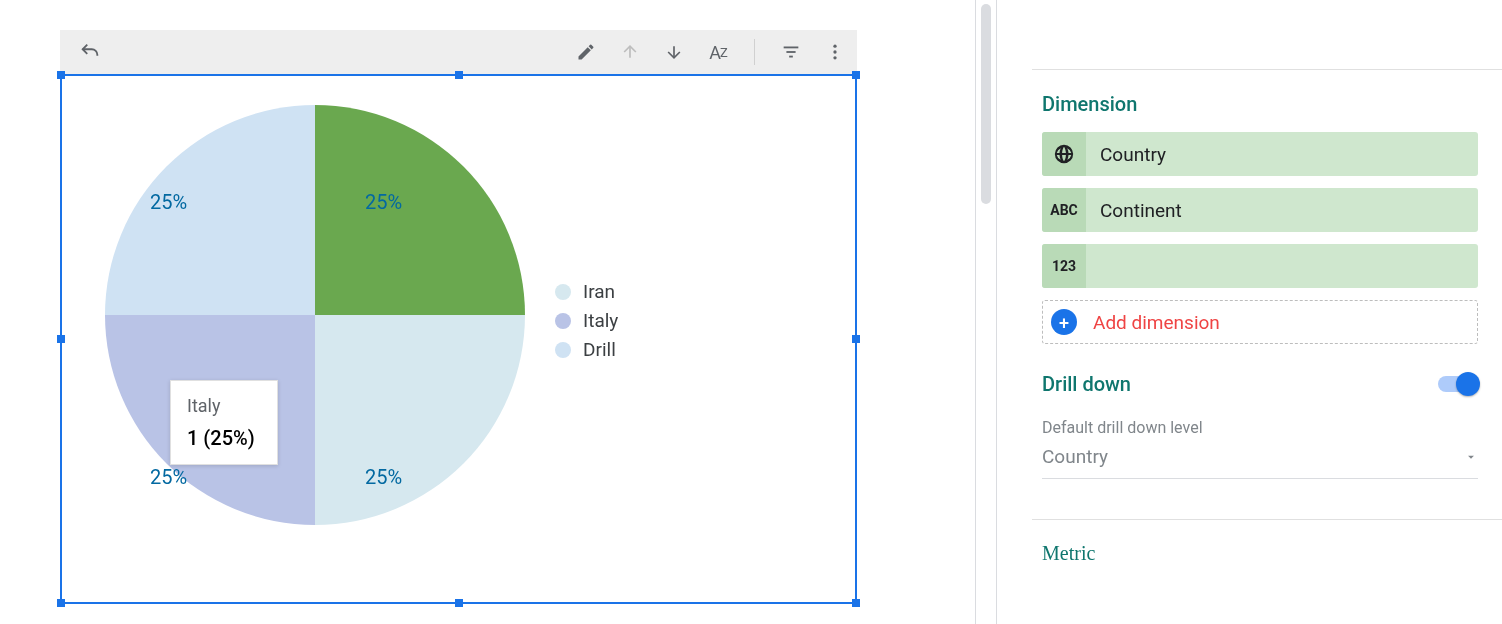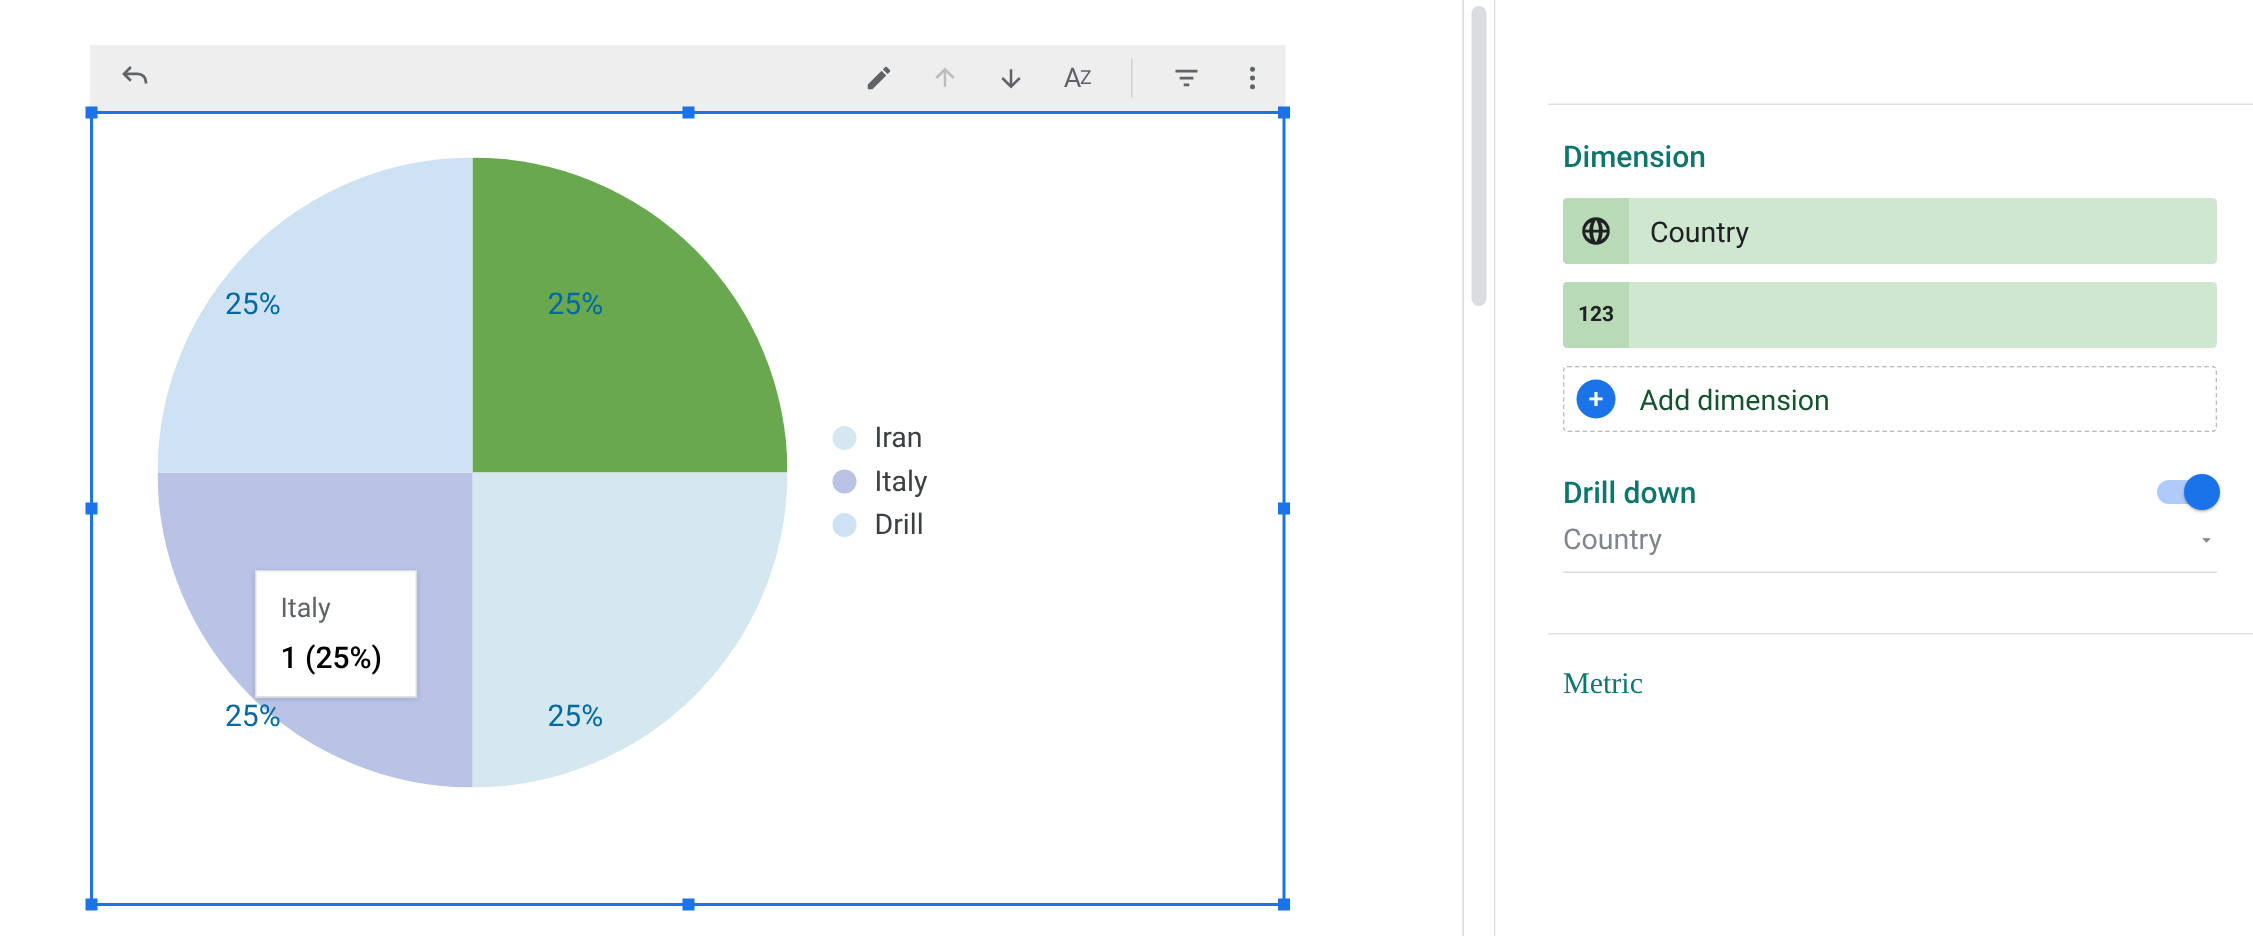--- a/index.html
+++ b/index.html
@@ -147,21 +147,21 @@
       border-radius:3px;
       padding-left:8px;
       margin-top:2px;
       cursor:pointer;
     }
     .add-dim .plus {
       width:26px; height:26px; border-radius:50%; background:#1a73e8;
       color:#fff; display:flex; align-items:center; justify-content:center;
       font-size:18px; font-weight:500;
     }
-    .add-dim .ad-label { margin-left:16px; font-size:19px; color:#14532d; }
+    .add-dim .ad-label { margin-left:16px; font-size:19px; color:#ef4444; }
 
     .drill-row {
       display:flex; align-items:center; justify-content:space-between;
       margin-top:28px;
     }
     .toggle {
       width:40px; height:16px; background:#aecbfa; border-radius:10px; position:relative;
     }
     .toggle .knob {
       position:absolute; right:-2px; top:-4px;
@@ -292,37 +292,42 @@
 
   <div class="dim-chip">
     <div class="chip-icon">
       <svg width="22" height="22" viewBox="0 0 24 24" fill="currentColor">
           <path d="M12 2a10 10 0 1 0 0 20 10 10 0 0 0 0-20zm7.93 9h-3.03a15.7 15.7 0 0 0-1.3-5.36A8.03 8.03 0 0 1 19.93 11zM12 4c.9 1.3 1.9 3.5 2.1 7H9.9c.2-3.5 1.2-5.7 2.1-7zM8.4 5.64A15.7 15.7 0 0 0 7.1 11H4.07a8.03 8.03 0 0 1 4.33-5.36zM4.07 13H7.1c.17 2 .62 3.86 1.3 5.36A8.03 8.03 0 0 1 4.07 13zM12 20c-.9-1.3-1.9-3.5-2.1-7h4.2c-.2 3.5-1.2 5.7-2.1 7zm3.6-1.64c.68-1.5 1.13-3.36 1.3-5.36h3.03a8.03 8.03 0 0 1-4.33 5.36z"></path>
         </svg>
     </div>
     <div class="chip-label">Country</div>
   </div>
 
+  <div class="dim-chip">
+    <div class="chip-icon">ABC</div>
+    <div class="chip-label">Continent</div>
+  </div>
 
   <div class="dim-chip">
     <div class="chip-icon">123</div>
   </div>
 
   <div class="add-dim">
     <div class="plus">+</div>
     <div class="ad-label">Add dimension</div>
   </div>
 
   <div class="drill-row">
     <div class="section-title" style="margin:0">Drill down</div>
     <div class="toggle">
       <div class="knob"></div>
     </div>
   </div>
 
+  <div class="field-label">Default drill down level</div>
   <div class="select-row">
     <span>Country</span>
     <svg width="14" height="14" viewBox="0 0 24 24" fill="currentColor">
         <path d="M7 10l5 5 5-5z"></path>
       </svg>
   </div>
 
   <div class="metric-section">
     <div class="section-title" style="margin-top:0">Metric</div>
   </div>

